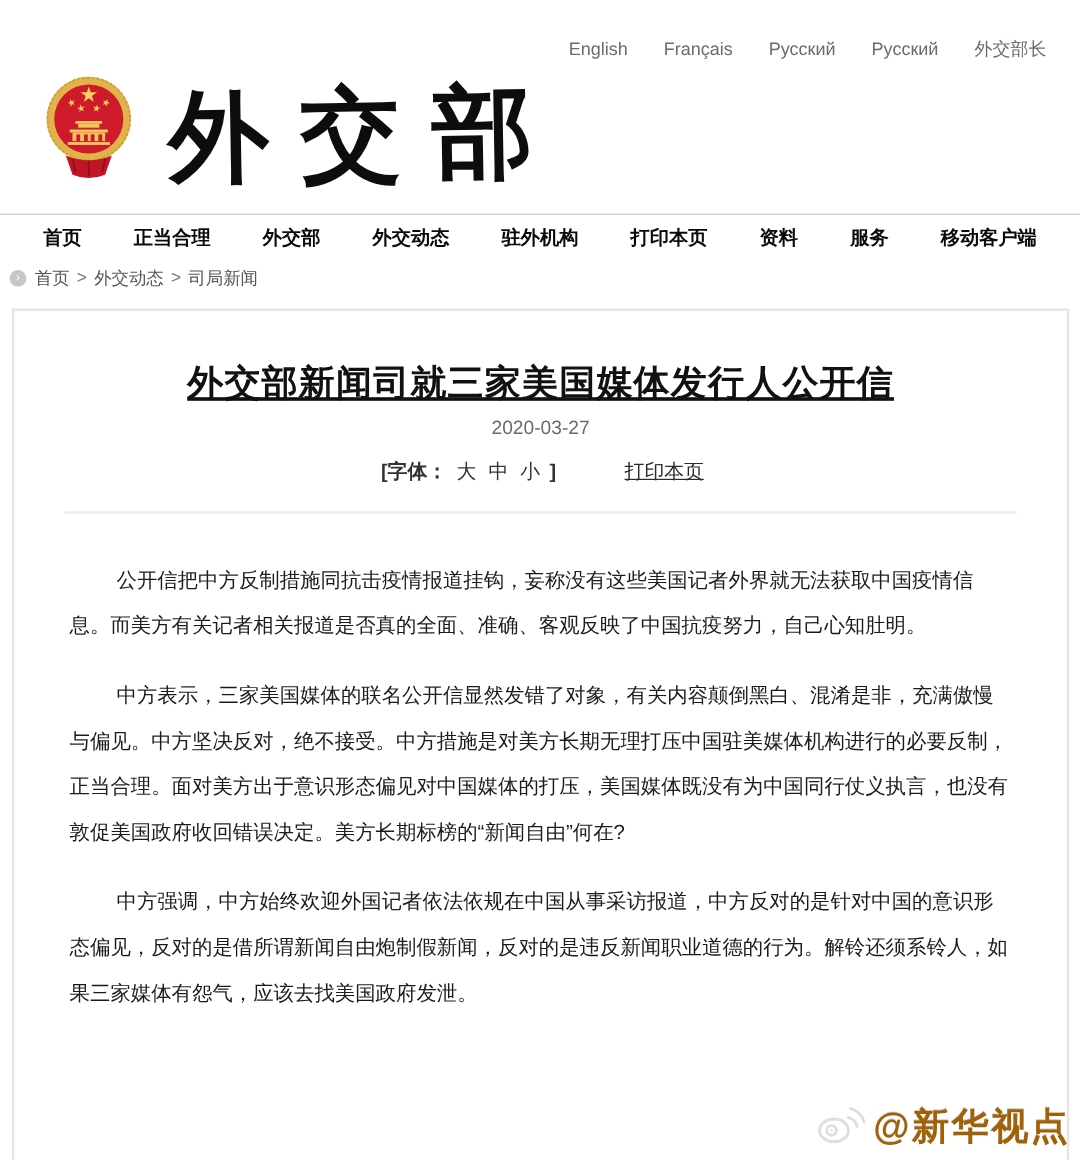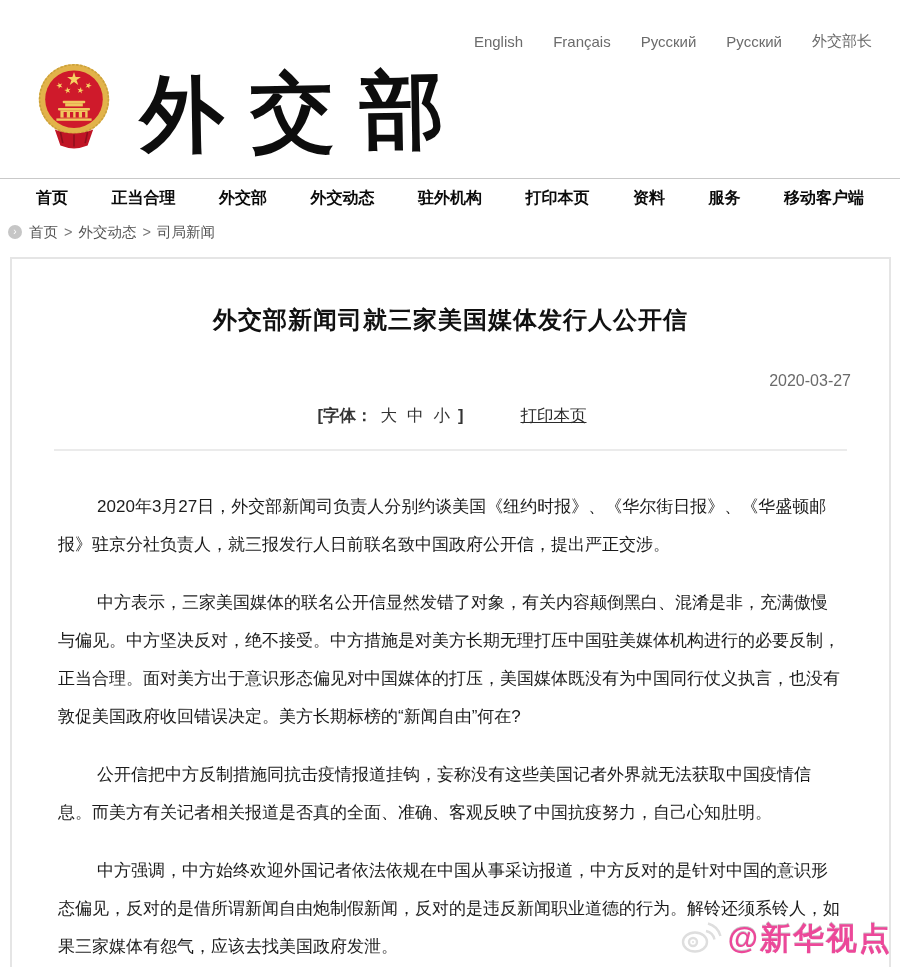--- a/index.html
+++ b/index.html
@@ -74,25 +74,25 @@
     position: relative;
     margin: 13px 9px 0 10px;
     border: 2px solid #e5e5e5;
     background: #fff;
     height: 900px; 
     padding: 0 38px;
   }
   .article-title {
     margin-top: 36px;
     text-align: center;
-    font-size: 24px; line-height: 49px; font-weight: bold;
-    color: #111; letter-spacing: 1px;
+    font-size: 30px; line-height: 49px; font-weight: bold;
+    color: #111; letter-spacing: 1px; text-decoration: underline;
   }
   .article-date {
-    margin-top: 28px; text-align: right;
+    margin-top: 5px; text-align: center;
     font-size: 16px; color: #6a6a6a;
   }
   .article-controls {
     margin-top: 15px; text-align: center;
     font-size: 16.5px; color: #333;
   }
   .article-controls .tok { margin: 0 3px; font-weight: bold; }
   .font-size-link { cursor: pointer; color: #333; text-decoration: none; margin: 0 5px; }
   .print-link {
     cursor: pointer; color: #2b2b2b;
@@ -113,21 +113,21 @@
 
   
   .watermark {
     position: absolute;
     right: 8px; top: 918px;
     display: flex; align-items: center;
     pointer-events: none;
   }
   .watermark .wm-text {
     font-size: 31px; font-weight: bold;
-    color: #ec4899;
+    color: #a16207;
     text-shadow: 0 1px 0 #ffffff, 0 -1px 0 #c9c9c9;
     letter-spacing: 2px;
     margin-left: 6px;
   }
 </style>
 </head>
 <body>
 
 <div class="lang-bar">
   <a>English</a>
@@ -200,23 +200,22 @@
 
   <div class="article-date">2020-03-27</div>
 
   <div class="article-controls">
     <span class="tok">[字体：</span><a class="font-size-link">大</a><a class="font-size-link">中</a><a class="font-size-link">小</a><span class="tok">]</span><a class="print-link">打印本页</a>
   </div>
 
   <hr class="divider">
 
   <div class="article-body">
-    <p>2020年3月27日，外交部新闻司负责人分别约谈美国《纽约时报》、《华尔街日报》、《华盛顿邮报》驻京分社负责人，就三报发行人日前联名致中国政府公开信，提出严正交涉。</p>
+    <p>公开信把中方反制措施同抗击疫情报道挂钩，妄称没有这些美国记者外界就无法获取中国疫情信息。而美方有关记者相关报道是否真的全面、准确、客观反映了中国抗疫努力，自己心知肚明。</p>
     <p>中方表示，三家美国媒体的联名公开信显然发错了对象，有关内容颠倒黑白、混淆是非，充满傲慢与偏见。中方坚决反对，绝不接受。中方措施是对美方长期无理打压中国驻美媒体机构进行的必要反制，正当合理。面对美方出于意识形态偏见对中国媒体的打压，美国媒体既没有为中国同行仗义执言，也没有敦促美国政府收回错误决定。美方长期标榜的“新闻自由”何在?</p>
-    <p>公开信把中方反制措施同抗击疫情报道挂钩，妄称没有这些美国记者外界就无法获取中国疫情信息。而美方有关记者相关报道是否真的全面、准确、客观反映了中国抗疫努力，自己心知肚明。</p>
     <p>中方强调，中方始终欢迎外国记者依法依规在中国从事采访报道，中方反对的是针对中国的意识形态偏见，反对的是借所谓新闻自由炮制假新闻，反对的是违反新闻职业道德的行为。解铃还须系铃人，如果三家媒体有怨气，应该去找美国政府发泄。</p>
 
   </div>
 
 </div>
 
 <div class="watermark">
   <span>
     <svg width="42" height="36" viewBox="0 0 42 36" fill="none" stroke="#dedede" stroke-width="2.4">
       <ellipse cx="15" cy="23" rx="12" ry="9.5"></ellipse>

